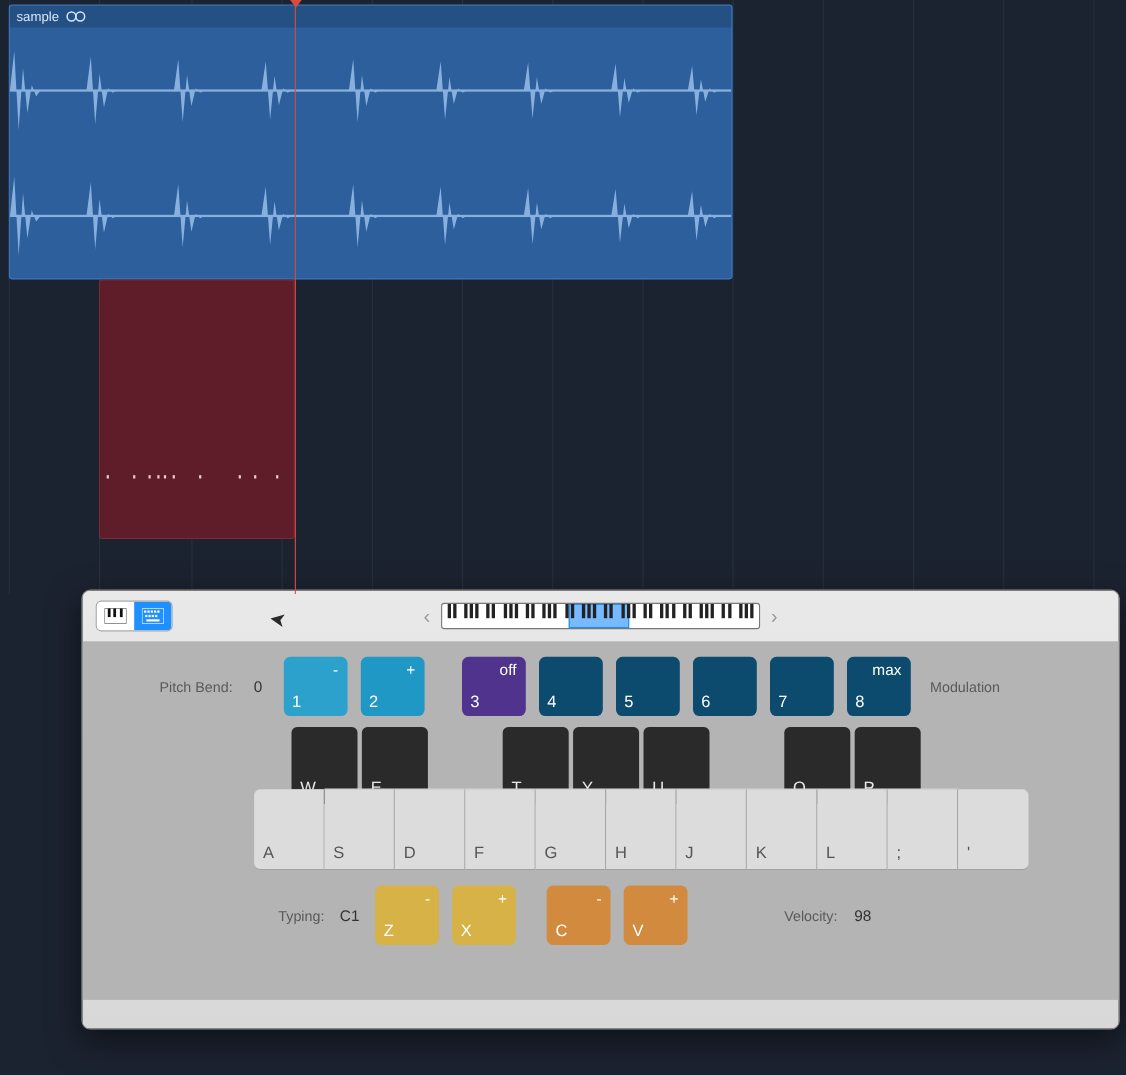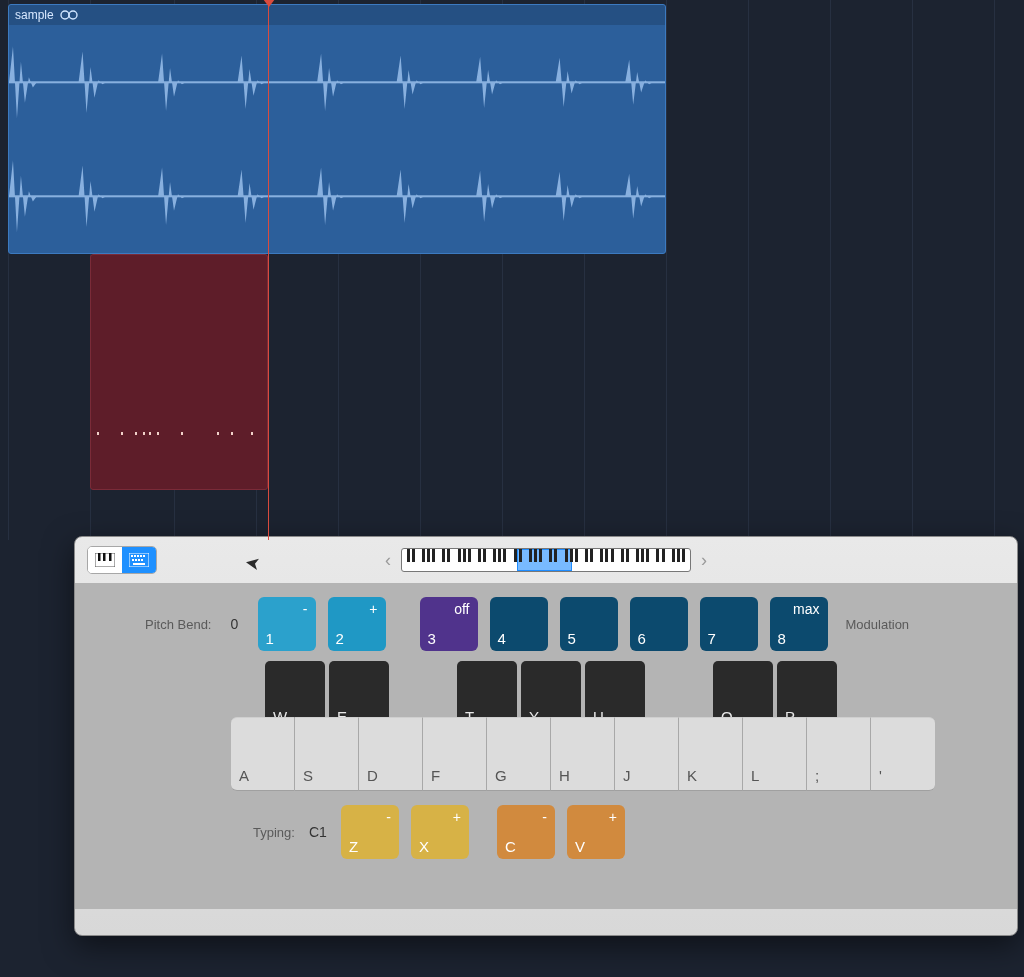--- a/index.html
+++ b/index.html
@@ -536,15 +536,19 @@
       </div>
       <div style="width:6px"></div>
       <div class="keycap kc-orange">
         <span class="upper">-</span>
         <span class="lower">C</span>
       </div>
       <div class="keycap kc-orange">
         <span class="upper">+</span>
         <span class="lower">V</span>
       </div>
+      <div class="velocity-group">
+        <div class="row-label">Velocity:</div>
+        <div class="pb-value">98</div>
+      </div>
     </div>
   </div>
 </div>
 
 </body></html>

